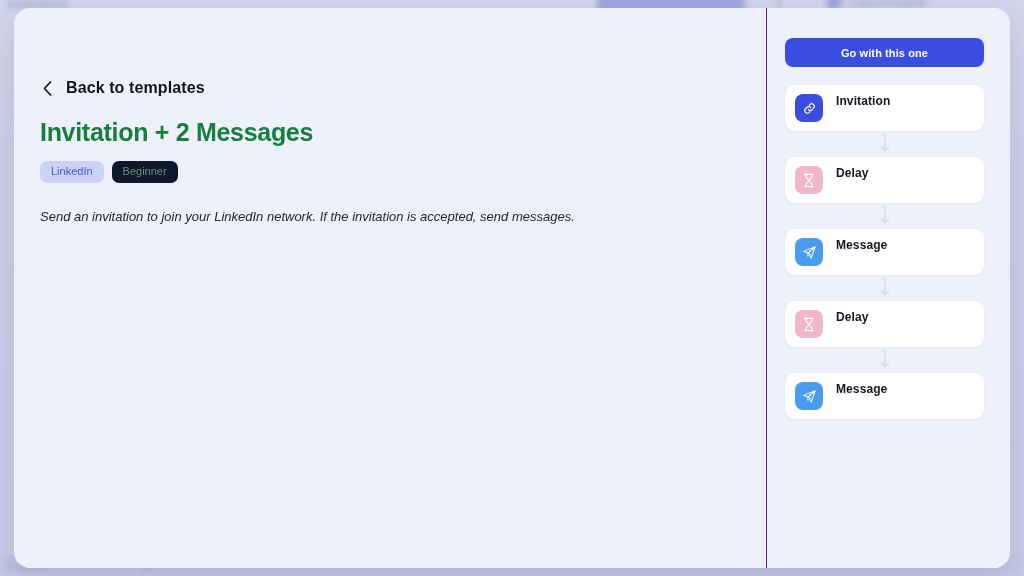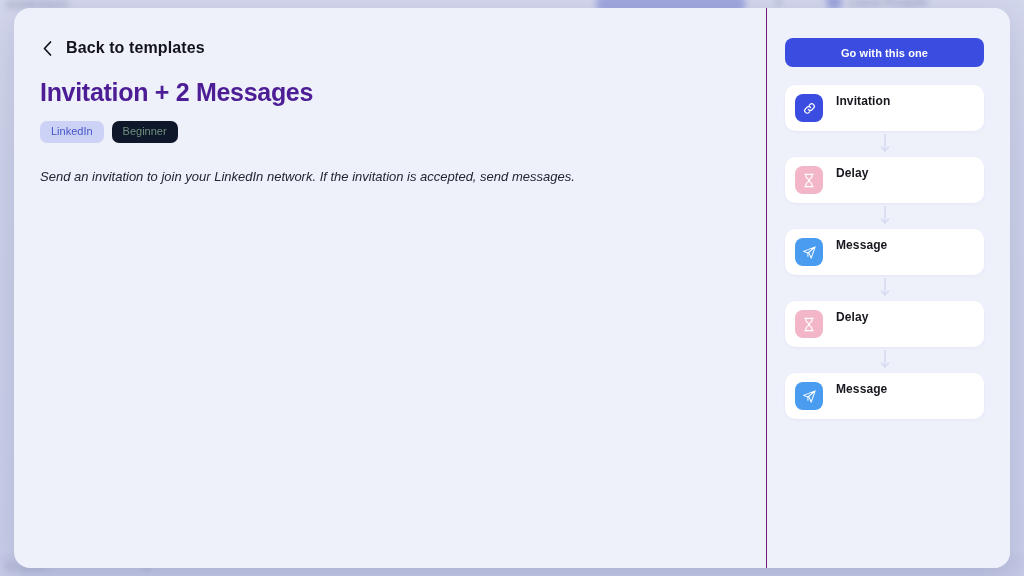--- a/index.html
+++ b/index.html
@@ -77,20 +77,21 @@
     box-shadow: 0 10px 34px rgba(60,66,120,.18);
     display: flex;
     overflow: hidden;
   }
 
   
   .main {
     flex: 1 1 auto;
     padding: 30px 26px 20px 26px;
     min-width: 0;
+    margin-top: 40px;
   }
 
   .back-row {
     display: inline-flex;
     align-items: center;
     gap: 12px;
     cursor: pointer;
     margin-bottom: 20px;
   }
   .back-chevron {
@@ -102,21 +103,21 @@
   .back-label {
     font-size: 16px;
     font-weight: 700;
     color: #13131c;
     letter-spacing: .1px;
   }
 
   .page-title {
     font-size: 25px;
     font-weight: 700;
-    color: #4c1d95;
+    color: #15803d;
     letter-spacing: -.3px;
     margin-bottom: 14px;
   }
 
   .badges {
     display: flex;
     gap: 8px;
     margin-bottom: 24px;
   }
   .badge {

